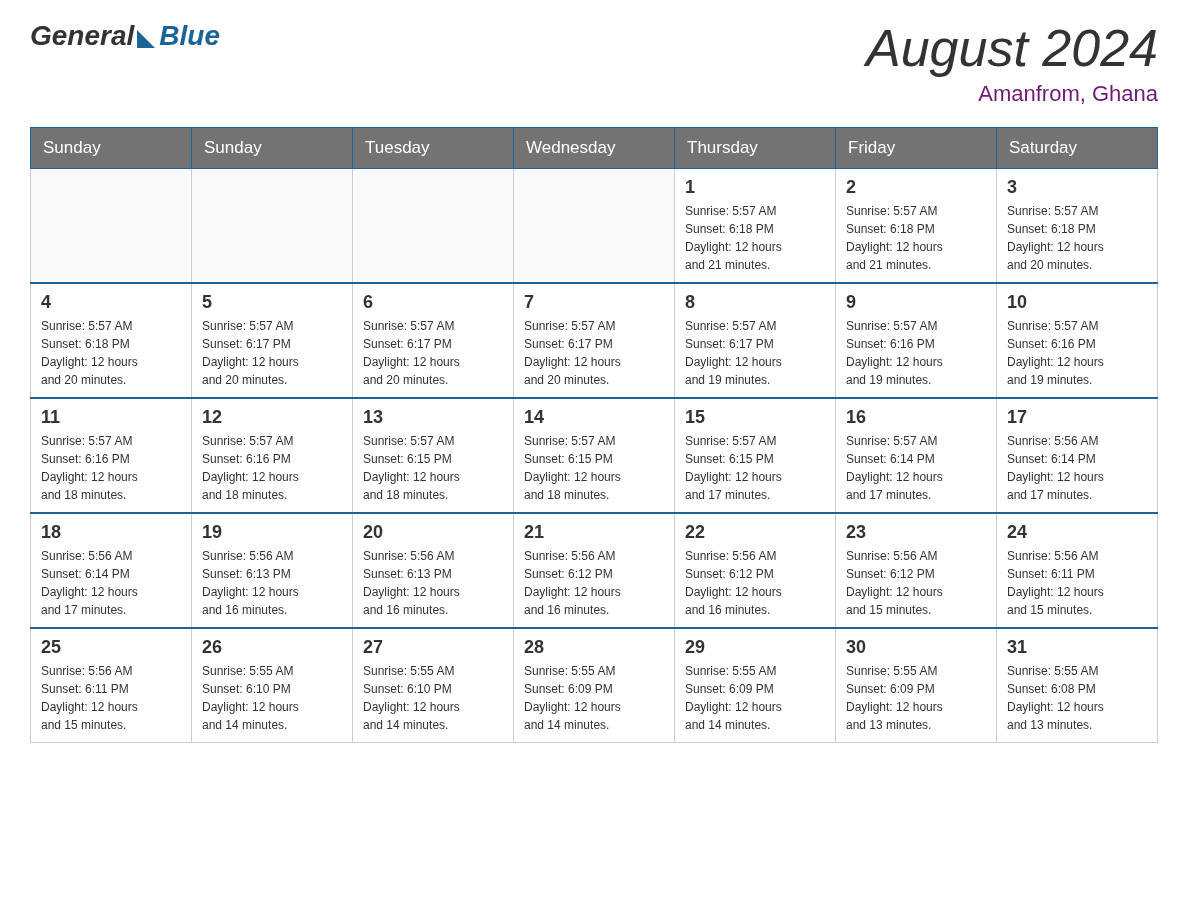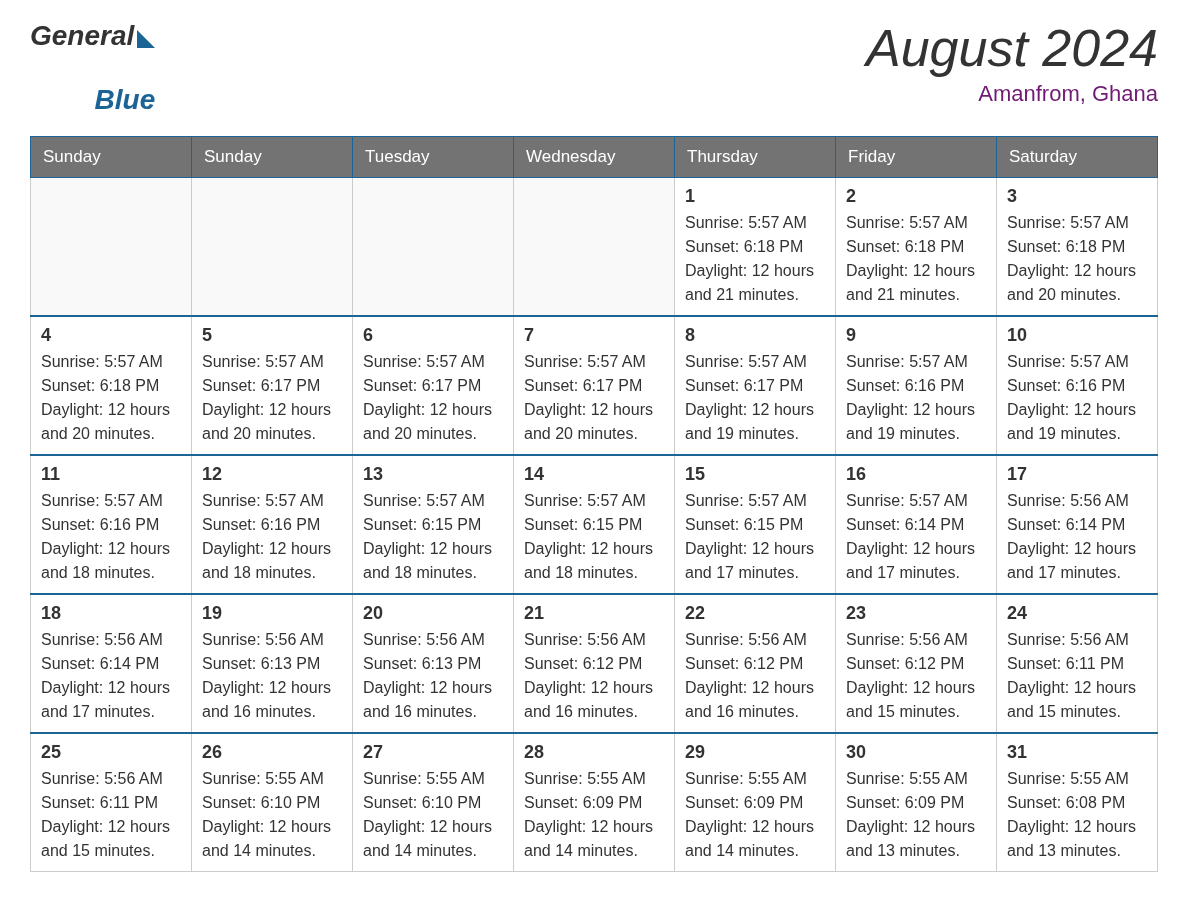--- a/index.html
+++ b/index.html
@@ -12,22 +12,22 @@
       padding: 20px 30px;
     }
     .header {
       display: flex;
       justify-content: space-between;
       align-items: flex-start;
       margin-bottom: 20px;
     }
     .logo {
       display: flex;
-      flex-direction: column;
-      align-items: flex-end;
+      flex-direction: row;
+      align-items: center;
     }
     .logo-top {
       display: flex;
       align-items: center;
     }
     .logo-general {
       font-size: 28px;
       font-weight: bold;
       color: #333;
       font-style: italic;
@@ -86,41 +86,41 @@
       height: 110px;
     }
     .day-number {
       font-size: 18px;
       font-weight: bold;
       color: #333;
       display: block;
       margin-bottom: 4px;
     }
     .day-info {
-      font-size: 16px;
+      font-size: 12px;
       color: #333;
       line-height: 1.5;
     }
     .empty-cell {
       background: #f9f9f9;
     }
     .row-divider td {
       border-top: 2px solid #1a6496;
     }
   </style>
 </head>
 <body>
 
 <div class="header">
   <div class="logo">
     <div class="logo-top">
       <span class="logo-general">General</span>
       <div class="logo-arrow"></div>
     </div>
-    <div style="display:flex; align-items:center; margin-left: 2px; margin-top: 32px;">
+    <div style="display:flex; align-items:center; margin-left: 2px;">
       <span class="logo-blue">Blue</span>
     </div>
   </div>
   <div class="title-section">
     <div class="month-year">August 2024</div>
     <div class="location">Amanfrom, Ghana</div>
   </div>
 </div>
 
 <table class="calendar-table">

